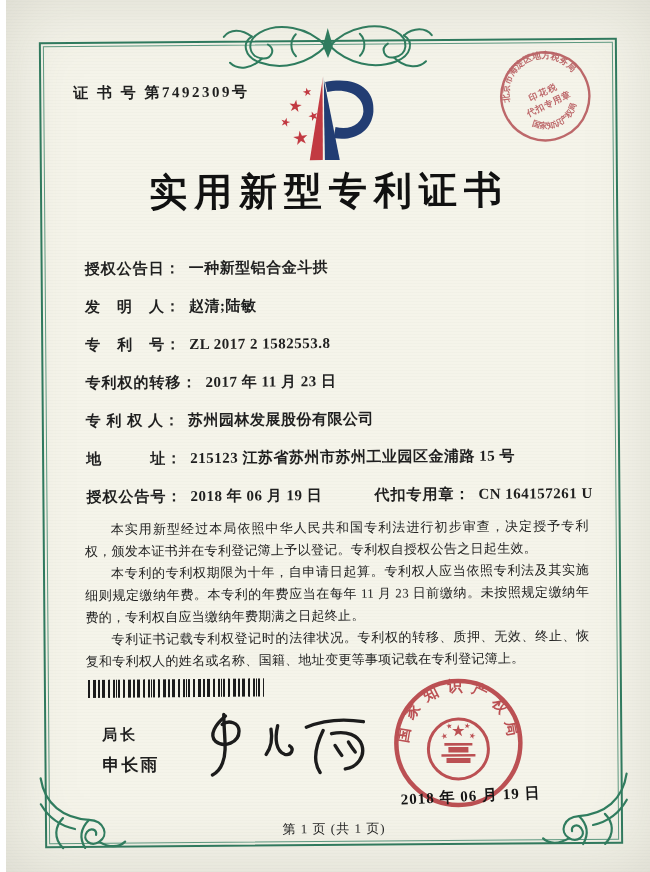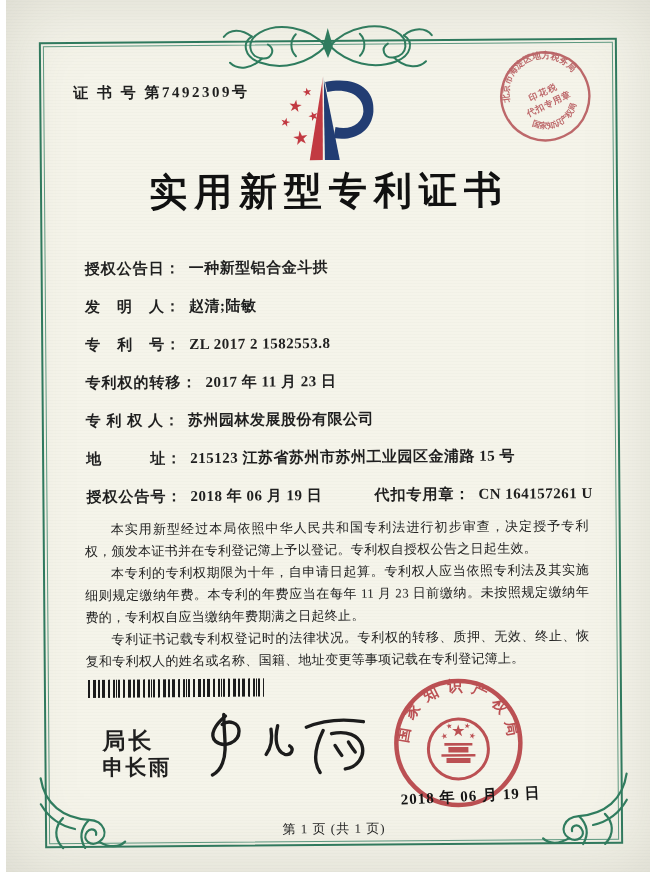--- a/index.html
+++ b/index.html
@@ -25,23 +25,23 @@
   .flabel{letter-spacing:1px;}
   .fvalue{margin-left:8px; letter-spacing:.5px;}
   .field .right{position:absolute; left:288px; top:0;}
   .paras{left:42px; top:477px; width:504px; font-size:13px; line-height:22px;
     letter-spacing:.3px; text-align:justify; color:#222;}
   .paras p{margin:0; text-indent:2em;}
   .barcode{left:44px; top:638px; width:176px; height:18px;
     background:
       repeating-linear-gradient(90deg,#1c1c1c 0 2px,transparent 2px 5px),
       repeating-linear-gradient(90deg,#1c1c1c 0 1px,transparent 1px 7px);}
-  .director-title{left:58px; top:684px; font-size:23px; font-weight:700;
+  .director-title{left:58px; top:684px; font-size:15px; font-weight:700;
     font-family:Liberation Serif, serif; letter-spacing:3px;}
-  .director-name{left:58px; top:712px; font-size:21px; font-weight:700;
+  .director-name{left:58px; top:712px; font-size:17px; font-weight:700;
     font-family:"Liberation Sans","DejaVu Sans",sans-serif; letter-spacing:2px;}
   .signature{left:146px; top:668px;}
   .tax-stamp{left:458px; top:10px; opacity:.82;}
   .office-seal{left:344px; top:634px; opacity:.88;}
   .seal-date{left:356px; top:748px; font-size:15px; font-weight:700; letter-spacing:1px;
     transform:rotate(-2.5deg); color:#151515; z-index:5;}
   .page-info{left:0; top:780px; width:100%; text-align:center; font-size:13px; letter-spacing:1px;}
   .ornament-top{left:169px; top:-24px;}
   .corner{bottom:-8px;}
   .corner.br{right:-8px;}

